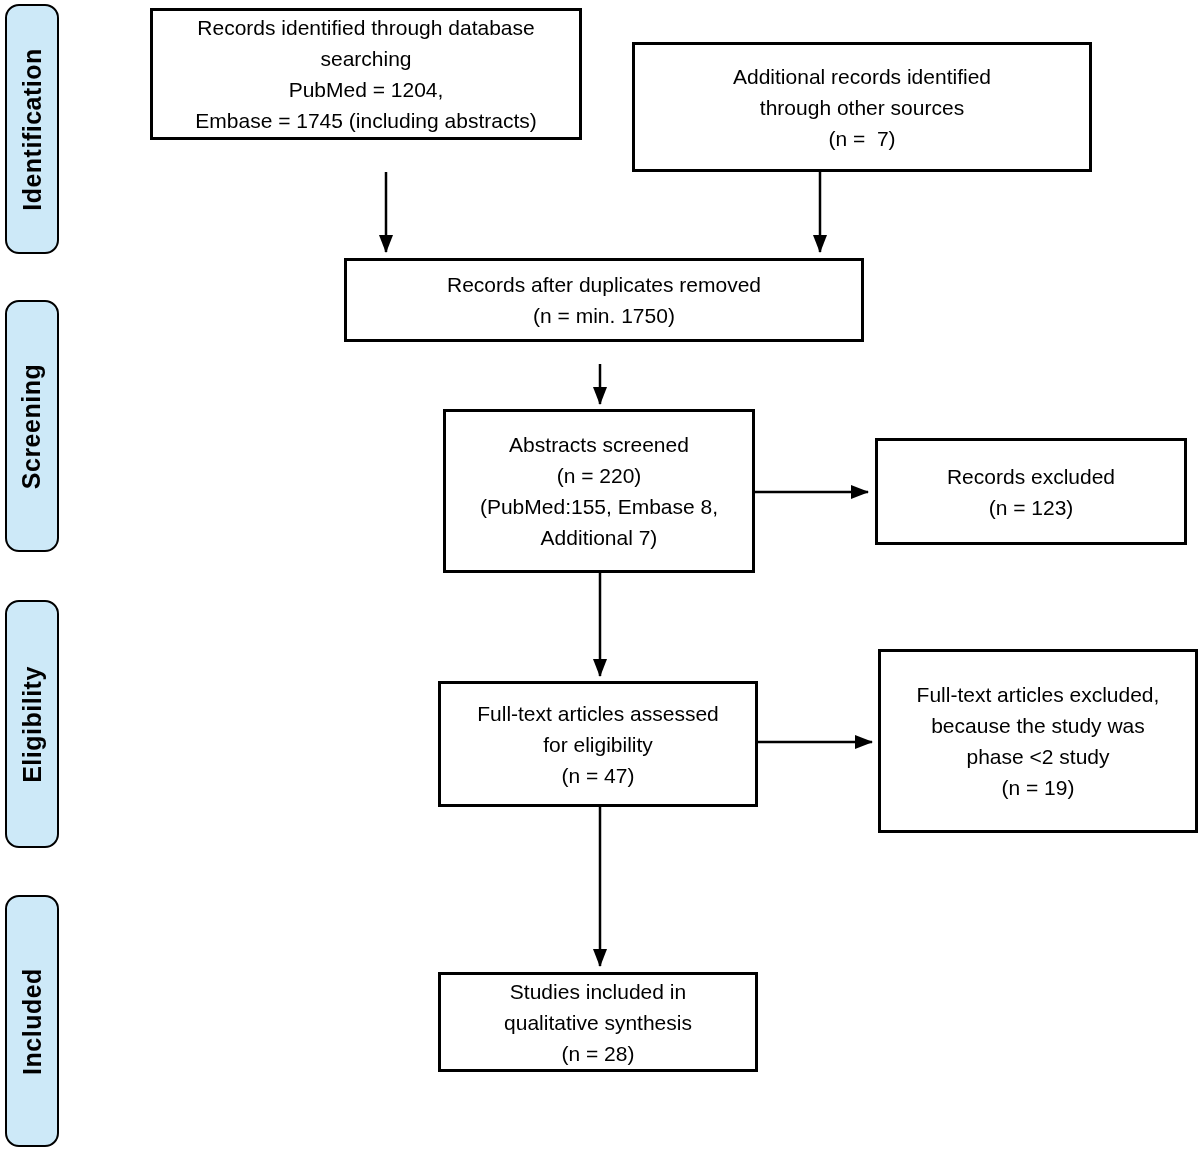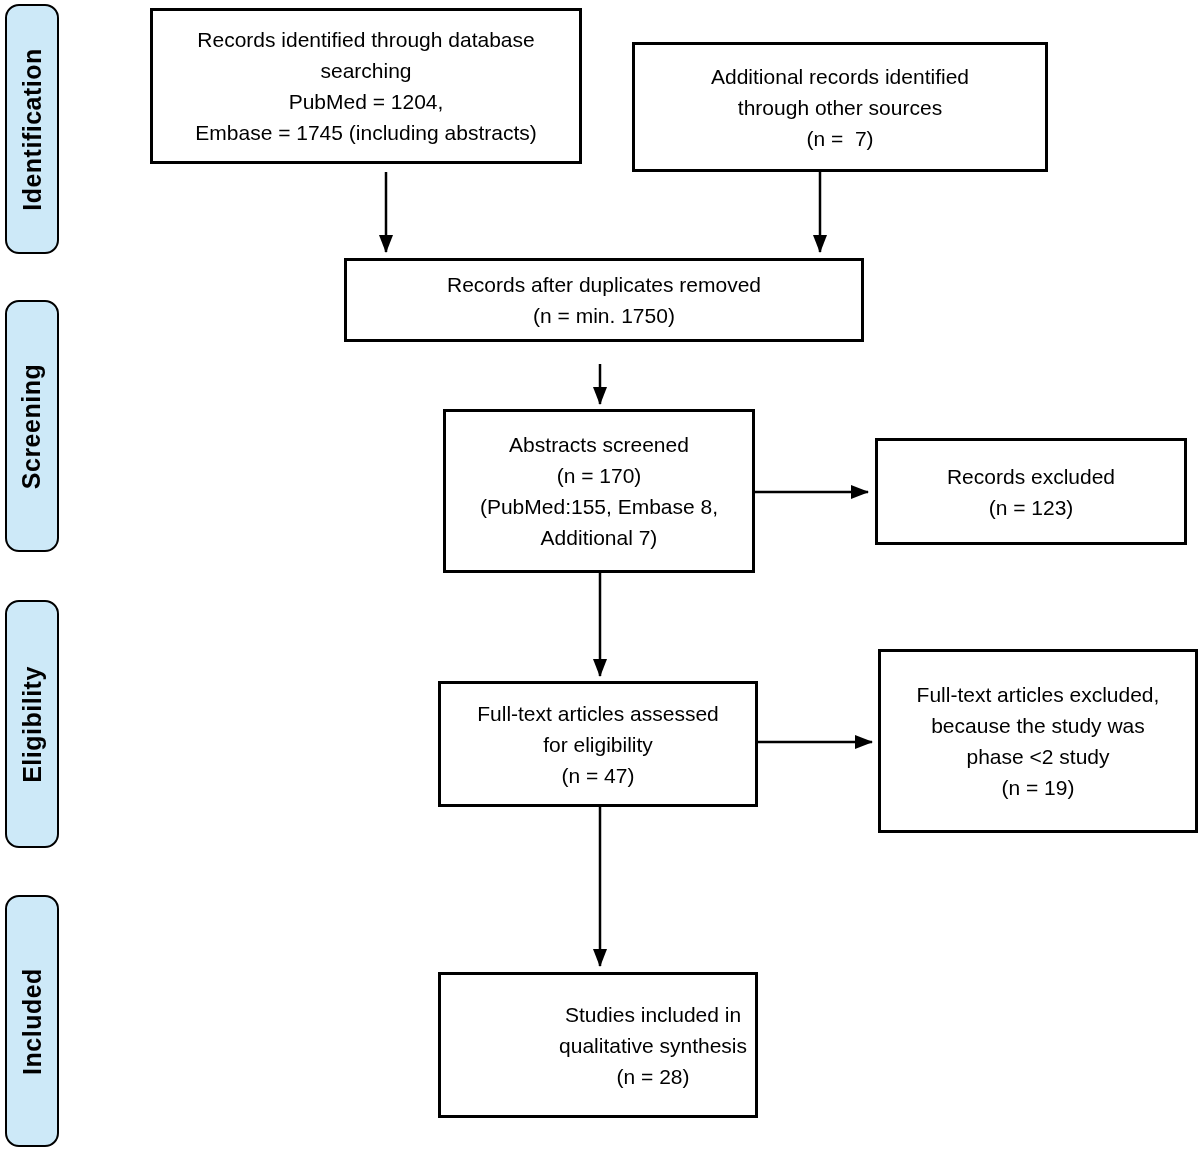--- a/index.html
+++ b/index.html
@@ -57,28 +57,28 @@
     justify-content: center;
   }
   .fbox-text {
     white-space: pre-wrap;
     text-align: center;
     font-size: 21px;
     line-height: 31px;
     color: var(--text-color, #000000);
     padding: 2px 8px;
   }
-  #box-records-identified { left: 150px; top: 8px;   width: 432px; height: 156px; }
-  #box-additional-records { left: 632px; top: 42px;  width: 416px; height: 130px; }
+  #box-records-identified { left: 150px; top: 8px;   width: 432px; height: 132px; }
+  #box-additional-records { left: 632px; top: 42px;  width: 460px; height: 130px; }
   #box-duplicates-removed { left: 344px; top: 258px; width: 520px; height: 84px; }
   #box-abstracts-screened { left: 443px; top: 409px; width: 312px; height: 164px; }
   #box-records-excluded   { left: 875px; top: 438px; width: 312px; height: 107px; }
   #box-fulltext-assessed  { left: 438px; top: 681px; width: 320px; height: 126px; }
   #box-fulltext-excluded  { left: 878px; top: 649px; width: 320px; height: 184px; }
-  #box-studies-included   { left: 438px; top: 972px; width: 320px; height: 146px; justify-content: flex-end; }
+  #box-studies-included   { left: 438px; top: 972px; width: 320px; height: 100px; }
 
   .arrow-line {
     stroke: var(--arrow-color, #000000);
     stroke-width: 2.5;
     fill: none;
   }
 </style>
 </head>
 <body>
 
@@ -122,21 +122,21 @@
     <div class="fbox-text">Additional records identified
 through other sources
 (n =  7)</div>
   </div>
   <div class="fbox" id="box-duplicates-removed">
     <div class="fbox-text">Records after duplicates removed
 (n = min. 1750)</div>
   </div>
   <div class="fbox" id="box-abstracts-screened">
     <div class="fbox-text">Abstracts screened
-(n = 170)
+(n = 220)
 (PubMed:155, Embase 8,
 Additional 7)</div>
   </div>
   <div class="fbox" id="box-records-excluded">
     <div class="fbox-text">Records excluded
 (n = 123)</div>
   </div>
   <div class="fbox" id="box-fulltext-assessed">
     <div class="fbox-text">Full-text articles assessed
 for eligibility

